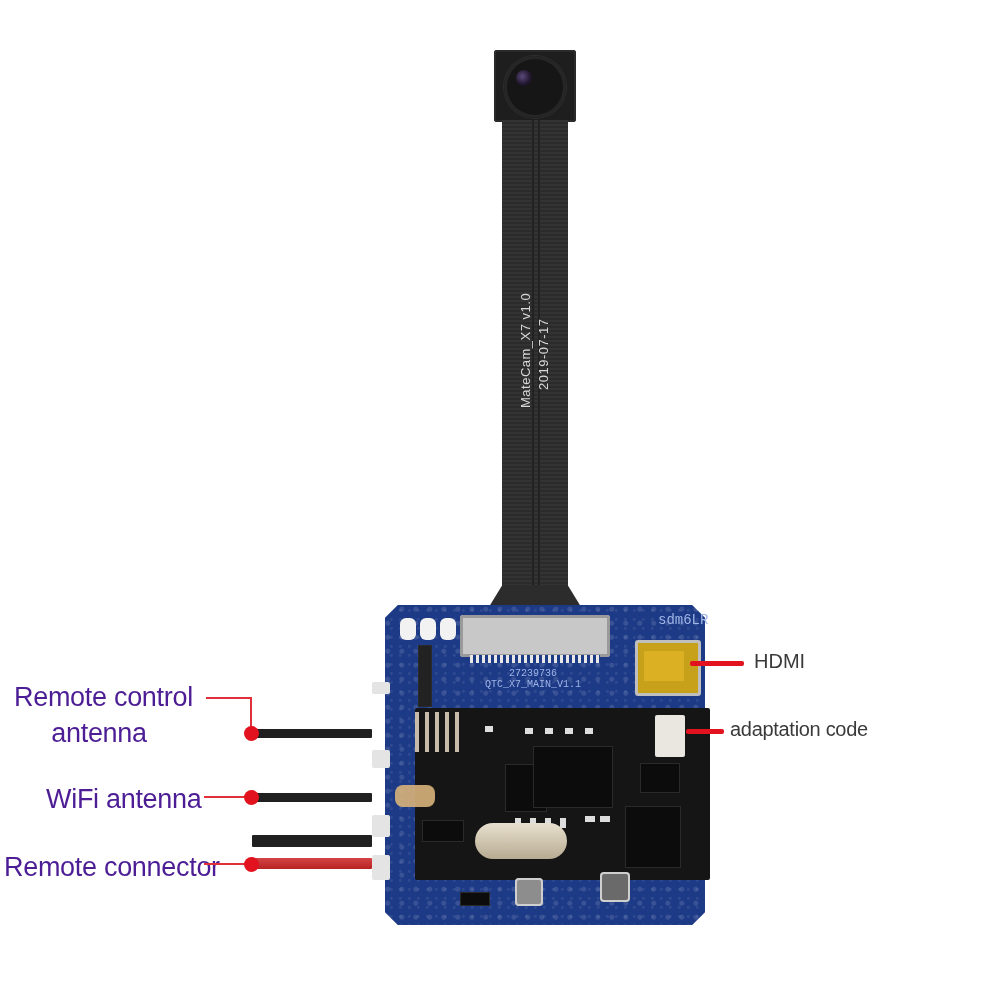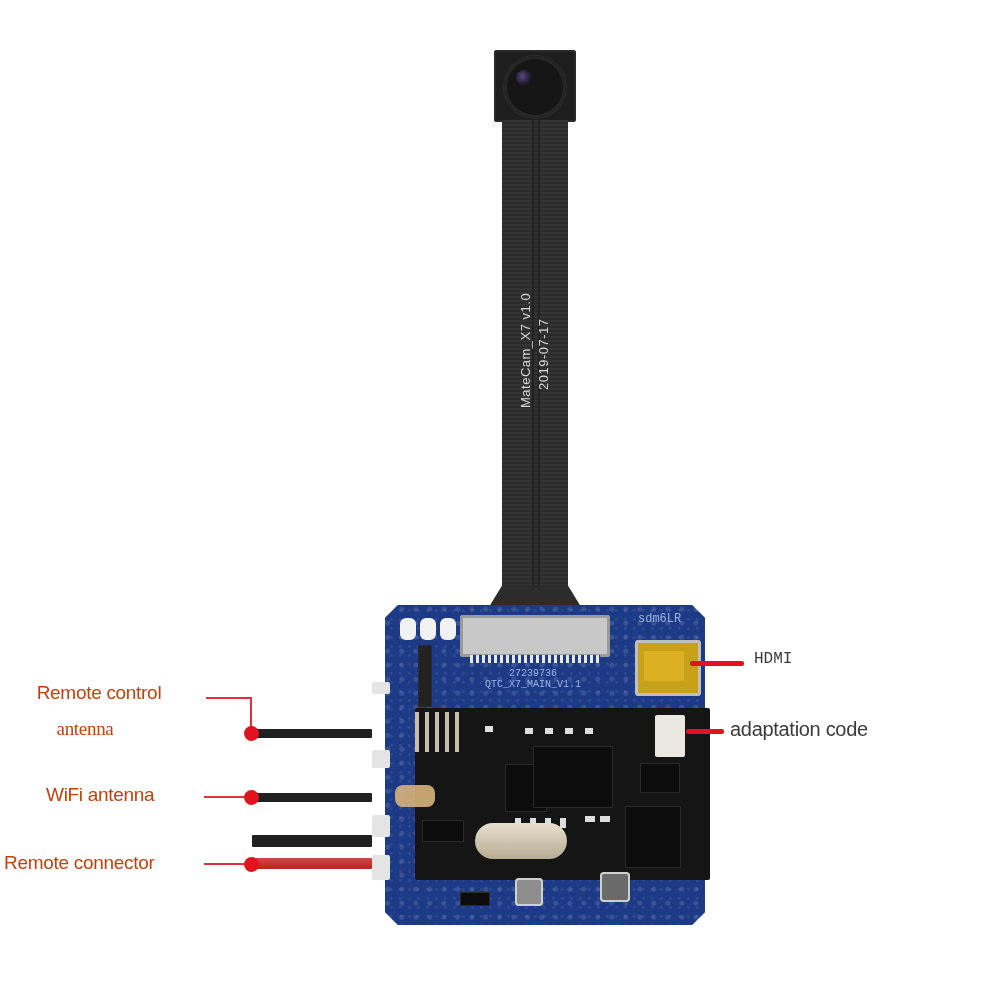--- a/index.html
+++ b/index.html
@@ -33,21 +33,21 @@
                background:
                 radial-gradient(circle at 20% 30%, rgba(255,255,255,0.12) 0 2px, transparent 3px) 0 0/14px 14px,
                 radial-gradient(circle at 70% 60%, rgba(255,255,255,0.08) 0 1px, transparent 2px) 0 0/9px 9px; }
   .fpc-conn { left:460px; top:615px; width:150px; height:42px; background:#c8c8c8; border-radius:3px;
               box-shadow: inset 0 0 0 3px #9a9a9a; }
   .fpc-pins { left:470px; top:655px; width:130px; height:8px;
               background: repeating-linear-gradient(90deg, #e8e8e8 0 3px, #1d3a86 3px 6px); }
   .pads { left:400px; top:618px; width:60px; height:22px; }
   .pad { position:absolute; top:0; width:16px; height:22px; background:#f2f2f2; border-radius:6px; }
   .pcb-silk { left:485px; top:668px; color:#9fb4e6; font-size:10px; line-height:11px; font-family:"Liberation Mono", monospace; }
-  .pcb-silk2 { left:638px; top:612px; color:#9fb4e6; font-size:12px; font-family:"Liberation Mono", monospace; }
+  .pcb-silk2 { left:658px; top:612px; color:#9fb4e6; font-size:14px; font-family:"Liberation Mono", monospace; }
 
   .hdmi { left:635px; top:640px; width:60px; height:50px; background:#c8a11a; border:3px solid #bfbfbf; border-radius:3px; }
   .hdmi::before { content:""; position:absolute; left:6px; top:8px; width:40px; height:30px; background:#e2b828; opacity:0.7; }
 
   .daughter { left:415px; top:708px; width:295px; height:172px; background:#151515; border-radius:2px; }
   .chip { position:absolute; background:#0c0c0c; box-shadow: inset 0 0 0 1px #2a2a2a; }
   .smd { position:absolute; background:#ddd; }
   .crystal { left:475px; top:823px; width:92px; height:36px; background:linear-gradient(#e8e0cf,#b7ab92); border-radius:18px; }
   .wifi-trace { left:415px; top:712px; width:50px; height:40px;
                 background: repeating-linear-gradient(90deg, #e6d9c4 0 4px, transparent 4px 10px); opacity:0.85; }
@@ -57,23 +57,23 @@
   .lc { position:absolute; left:0; width:18px; background:#e4e4e4; border-radius:2px; }
   .bottom-inductor { position:absolute; background:#8d8d8d; border-radius:4px; box-shadow: inset 0 0 0 2px #cfcfcf; }
 
   
   .wire { height:9px; background:#202020; border-radius:1px; }
   .wire.red { background:linear-gradient(#d44545,#b82323); height:11px; }
   .leader { background:#e0313a; }
   .dot { width:15px; height:15px; border-radius:50%; background:#e2131f; }
 
   
-  .label { color:#c2410c; font-size:19px; white-space:nowrap; letter-spacing:-0.3px; }
+  .label { color:#4c1d95; font-size:27px; white-space:nowrap; letter-spacing:-0.3px; }
   .label.center { text-align:center; }
-  .hdmi-label { font-family:Liberation Mono, monospace; font-size:16px; color:#3a3a3a;text-align:center; }
+  .hdmi-label { font-family:Liberation Sans, sans-serif; font-size:20px; color:#3a3a3a;text-align:center; }
   .callout-line { background:#e2131f; height:5px; border-radius:2px; }
 </style>
 </head>
 <body>
 
 <div class="abs cam-head">
   <div class="abs cam-ring"></div>
   <div class="abs cam-lens"></div>
 </div>
 
@@ -129,21 +129,21 @@
 <div class="abs chip" style="left:460px; top:892px; width:30px; height:14px;"></div>
 
 <div class="abs left-conns">
   <div class="lc" style="top:2px; height:12px;"></div>
   <div class="lc" style="top:70px; height:18px;"></div>
   <div class="lc" style="top:135px; height:22px;"></div>
   <div class="lc" style="top:175px; height:25px;"></div>
 </div>
 
 <div class="abs label center" style="left:14px; top:682px; width:170px;">Remote control</div>
-<div class="abs label center" style="left:0; top:718px; width:170px;font-family:Liberation Serif, serif;">antenna</div>
+<div class="abs label center" style="left:14px; top:718px; width:170px;">antenna</div>
 <div class="abs leader" style="left:206px; top:697px; width:45px; height:2px;"></div>
 <div class="abs leader" style="left:250px; top:697px; width:2px; height:36px;"></div>
 <div class="abs wire" style="left:252px; top:729px; width:120px;"></div>
 <div class="abs dot" style="left:244px; top:726px;"></div>
 
 <div class="abs label" style="left:46px; top:784px;">WiFi antenna</div>
 <div class="abs leader" style="left:204px; top:796px; width:46px; height:2px;"></div>
 <div class="abs wire" style="left:252px; top:793px; width:120px;"></div>
 <div class="abs dot" style="left:244px; top:790px;"></div>
 

